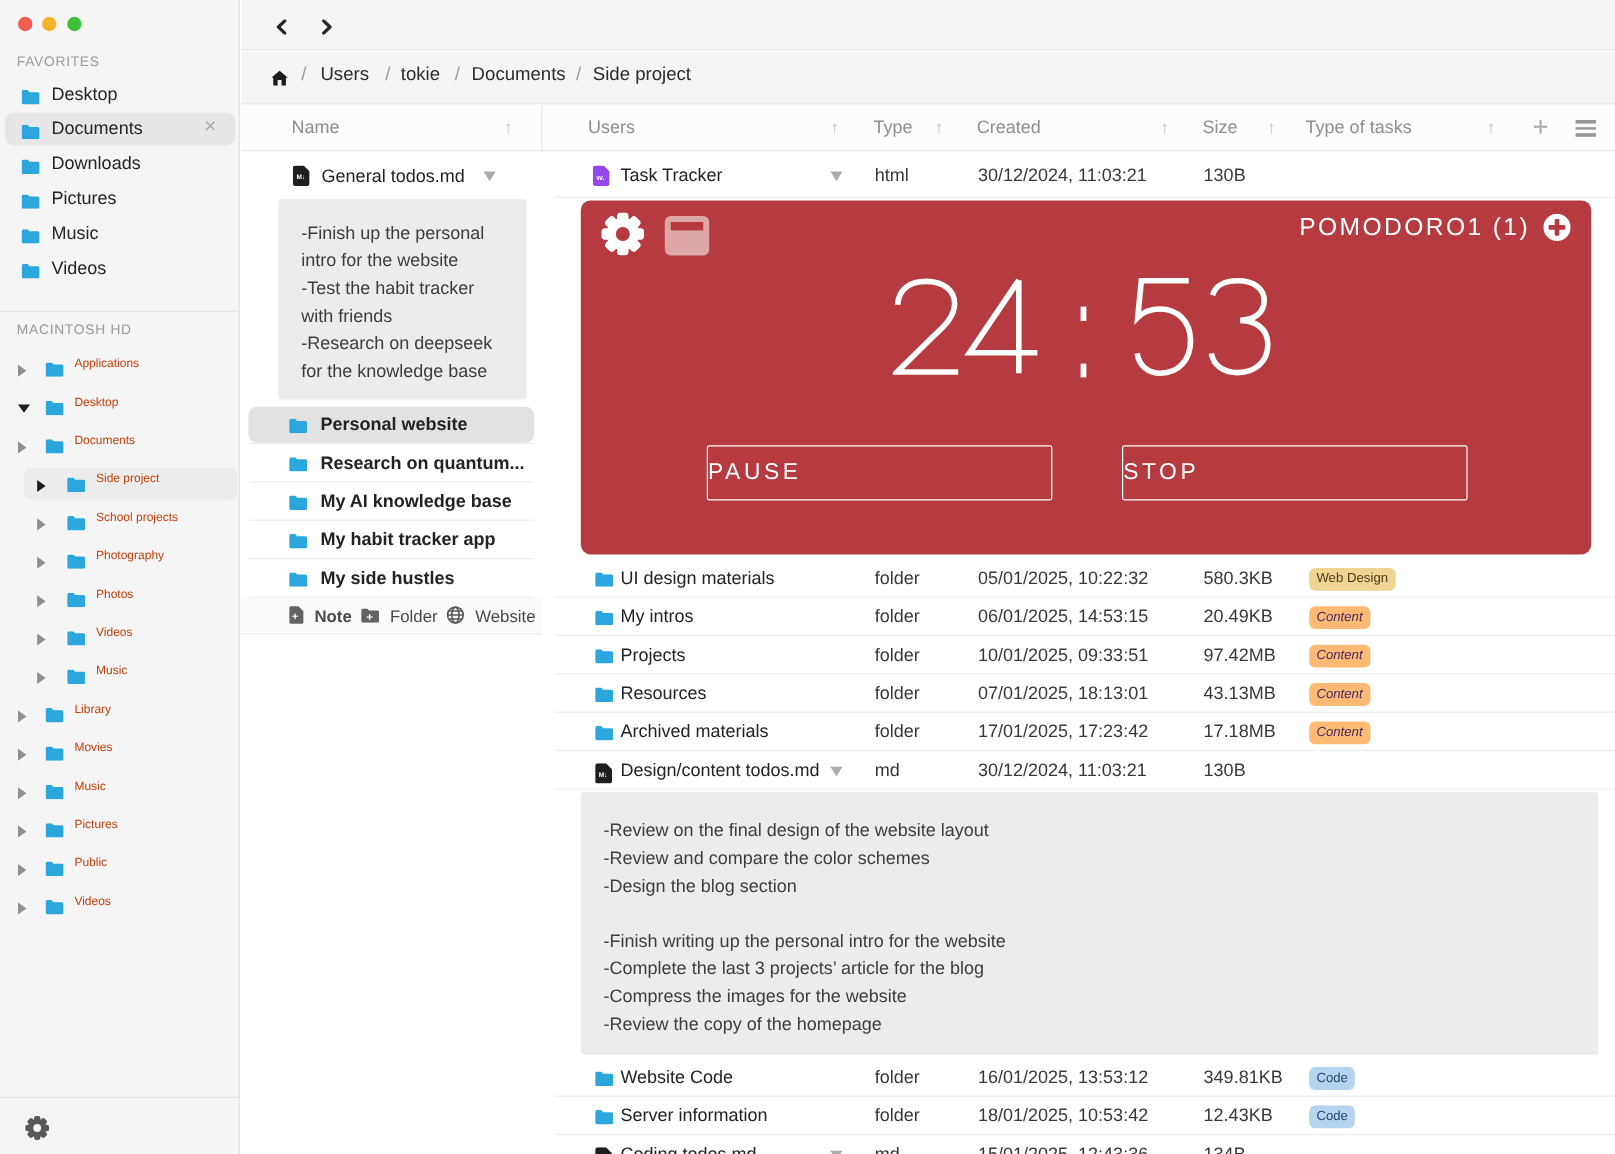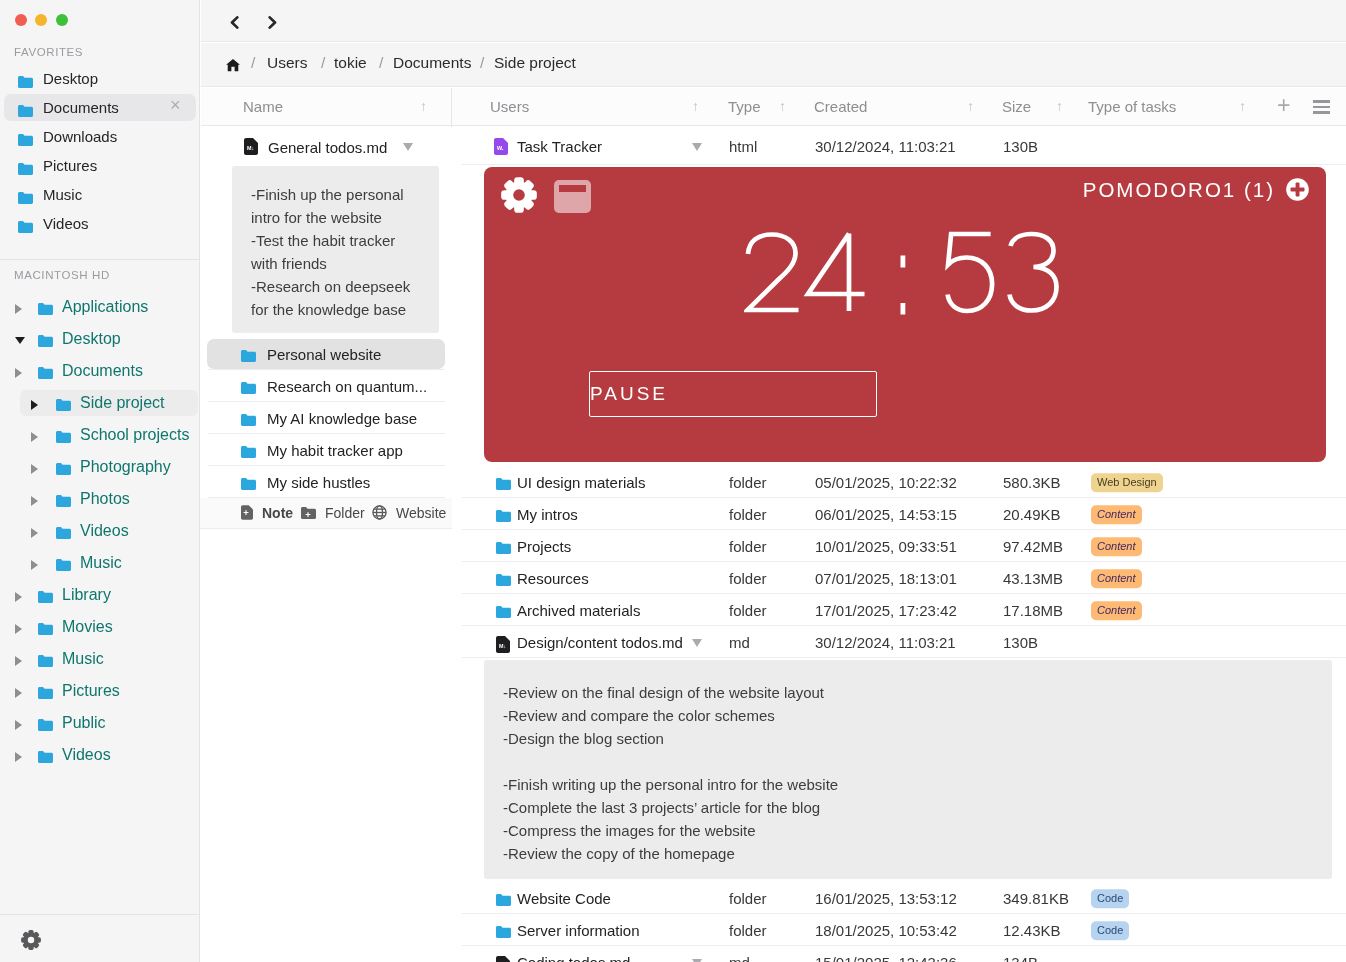--- a/index.html
+++ b/index.html
@@ -14,21 +14,21 @@
 .favrow { position:absolute; left:0; width:200px; height:29px; }
 .favrow .ficon { position:absolute; left:18px; top:8px; }
 .favrow .flabel { position:absolute; left:43px; top:4px; font-size:15px; color:#252527; }
 #fav-sel { position:absolute; left:4px; top:94px; width:192px; height:27px; border-radius:7px; background:#e7e7e9; }
 #fav-x { position:absolute; left:170px; top:95px; color:#ababb0; }
 .sbline { position:absolute; left:0; width:200px; height:1px; background:#e4e4e5; }
 #sb-hd-label { position:absolute; left:14px; top:269px; font-size:11.5px; letter-spacing:.6px; color:#9a9aa0; }
 .treerow { position:absolute; left:0; width:200px; height:32px; }
 .treerow .arr { position:absolute; top:12px; }
 .treerow .ficon { position:absolute; top:9px; }
-.treerow .tlabel { position:absolute; top:6px; font-size:16px; color:#0f766e; }
+.treerow .tlabel { position:absolute; top:6px; font-size:10px; color:#c2410c; }
 .lvl0 .arr { left:15px; } .lvl0 .ficon { left:38px; } .lvl0 .tlabel { left:62px; }
 .lvl1 .arr { left:31px; } .lvl1 .ficon { left:56px; } .lvl1 .tlabel { left:80px; }
 .arr-r { width:0; height:0; border-left:7px solid #8e8e93; border-top:5px solid transparent; border-bottom:5px solid transparent; }
 .arr-rb { width:0; height:0; border-left:7px solid #1d1d1f; border-top:5px solid transparent; border-bottom:5px solid transparent; }
 .arr-d { width:0; height:0; border-top:7px solid #1d1d1f; border-left:5px solid transparent; border-right:5px solid transparent; margin-top:1px; }
 #tree-sel { position:absolute; left:20px; top:390px; width:178px; height:26px; border-radius:6px; background:#ececed; }
 
 
 #navbar { position:absolute; left:201px; top:0; width:1145px; height:42px;
   background:#f5f5f6; border-bottom:1px solid #e8e8e9; }
@@ -287,21 +287,21 @@
 <div id="midpane">
     <div style="position:relative;height:39px;">
       <span style="position:absolute;left:44px;top:11px;"><svg width="14" height="17" viewBox="0 0 14 17">
           <path d="M0 2 C0 .9 .9 0 2 0 H9 L14 5 V15 C14 16.1 13.1 17 12 17 H2 C.9 17 0 16.1 0 15 Z" fill="#1e1e20"></path>
           <text x="3" y="11.5" font-size="5.4" font-weight="bold" fill="#fff" font-family="Liberation Sans">M↓</text>
         </svg></span>
       <span class="cell name" style="left:68px;">General todos.md</span>
       <span class="dd" style="position:absolute;left:203px;top:16px;"></span>
     </div>
     <div class="pbox" style="margin-left:32px;width:207px;height:167px;padding:17px 0 0 19px;">-Finish up the personal<br>intro for the website<br>-Test the habit tracker<br>with friends<br>-Research on deepseek<br>for the knowledge base</div>
-    <div style="margin-top:5px;">
+    <div style="margin-top:5px;font-weight:bold;">
       <div class="mrow" style="height:32px;">
         <div style="position:absolute;left:7px;top:1px;width:238px;height:30px;border-radius:7px;background:#e2e2e3;"></div>
         <span style="position:absolute;left:41px;top:10px;"><svg width="15" height="12" viewBox="0 0 15 12">
             <path d="M0 1.5 C0 .7 .7 0 1.5 0 H5 L6.6 1.8 H13.5 C14.3 1.8 15 2.5 15 3.3 V10.5 C15 11.3 14.3 12 13.5 12 H1.5 C.7 12 0 11.3 0 10.5 Z" fill="#2ba7de"></path>
           </svg></span>
         <span class="cell name" style="left:67px;">Personal website</span>
         <div class="rline"></div>
       </div>
       <div class="mrow" style="height:32px;">
         <span style="position:absolute;left:41px;top:10px;"><svg width="15" height="12" viewBox="0 0 15 12">
@@ -394,20 +394,21 @@
         </svg></span>
       <div id="timer" style="position:absolute;left:260px;top:63.5px;"><svg width="318" height="84" viewBox="0 0 318 84" fill="none" stroke="#fff" stroke-width="4.7">
           <path d="M2 21 C3 8 12 1.5 26 1.5 C40 1.5 49.5 9 49.5 20 C49.5 30 42 38 33 46 L1.5 77 H52.5" transform="translate(2,2)"></path>
           <path d="M41.5 0.5 V78 M41.5 0.5 L0.5 61 H57" transform="translate(63.5,2)"></path>
           <rect x="156.5" y="24.5" width="4.8" height="12" fill="#fff" stroke="none"></rect>
           <rect x="156.5" y="72" width="4.8" height="11.5" fill="#fff" stroke="none"></rect>
           <path d="M44 1 H4.5 L1.5 31.5 C6 27 13 24.5 20 24.5 C35 24.5 45.5 35 45.5 51 C45.5 67 35.5 78 20.5 78 C10 78 2.5 71.5 1 61.5" transform="translate(202.6,2)"></path>
           <path d="M2.5 13 C4.5 5.5 12 1 23.5 1 C37 1 45.5 7.5 45.5 17.5 C45.5 27.5 37.5 33.5 25.5 34 C39.5 34.5 48.5 41.5 48.5 54 C48.5 68 38.5 77.5 23.5 77.5 C11 77.5 3 71 1.5 61.5" transform="translate(264,2)"></path>
         </svg></div>
       <div class="wbtn" style="left:105px;">PAUSE</div>
+      <div class="wbtn" style="left:451px;">STOP</div>
     </div>
     <div style="height:4px;"></div>
     <div class="mrow" style="height:32px;">
       <span style="position:absolute;left:44px;top:10px;"><svg width="15" height="12" viewBox="0 0 15 12">
           <path d="M0 1.5 C0 .7 .7 0 1.5 0 H5 L6.6 1.8 H13.5 C14.3 1.8 15 2.5 15 3.3 V10.5 C15 11.3 14.3 12 13.5 12 H1.5 C.7 12 0 11.3 0 10.5 Z" fill="#2ba7de"></path>
         </svg></span>
       <span class="cell name" style="left:65px;">UI design materials</span>
       <span class="cell" style="left:277px;">folder</span>
       <span class="cell" style="left:363px;">05/01/2025, 10:22:32</span>
       <span class="cell" style="left:551px;">580.3KB</span>

